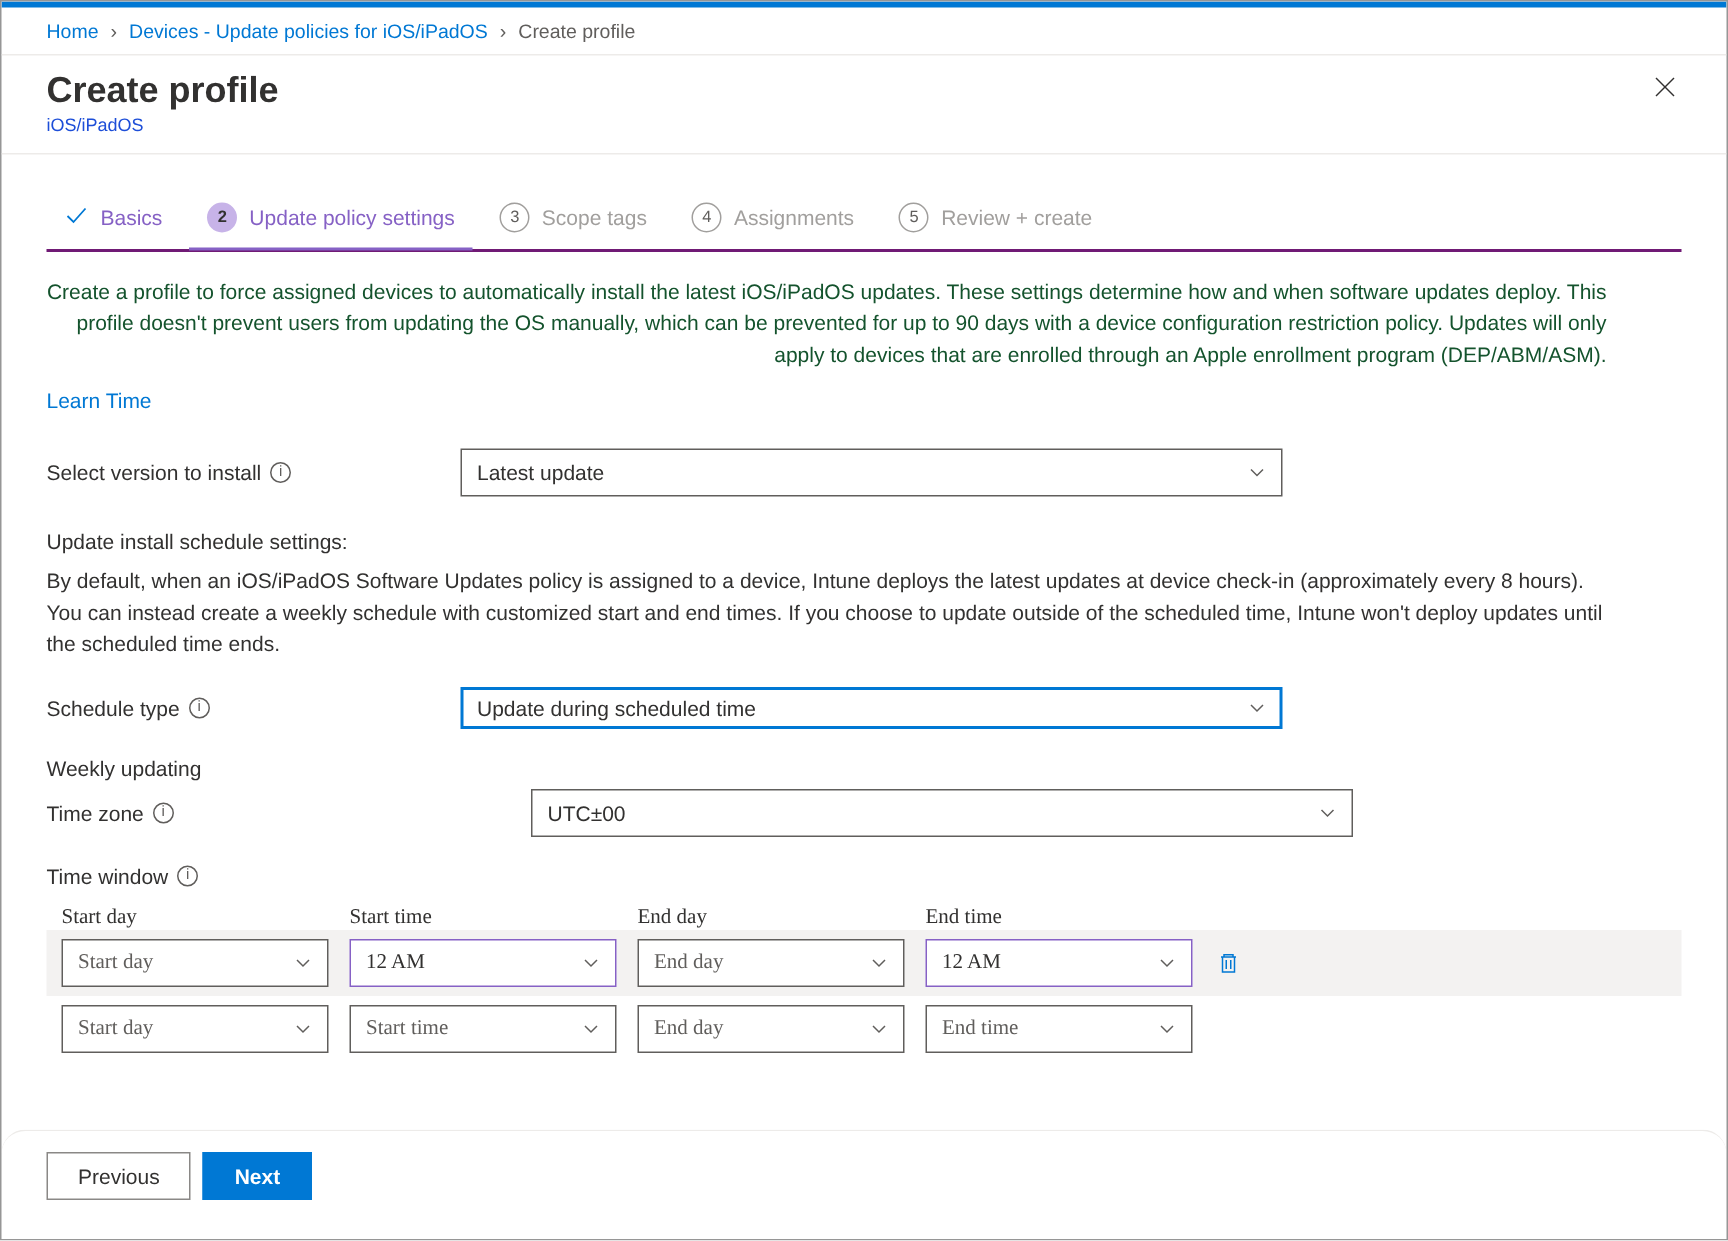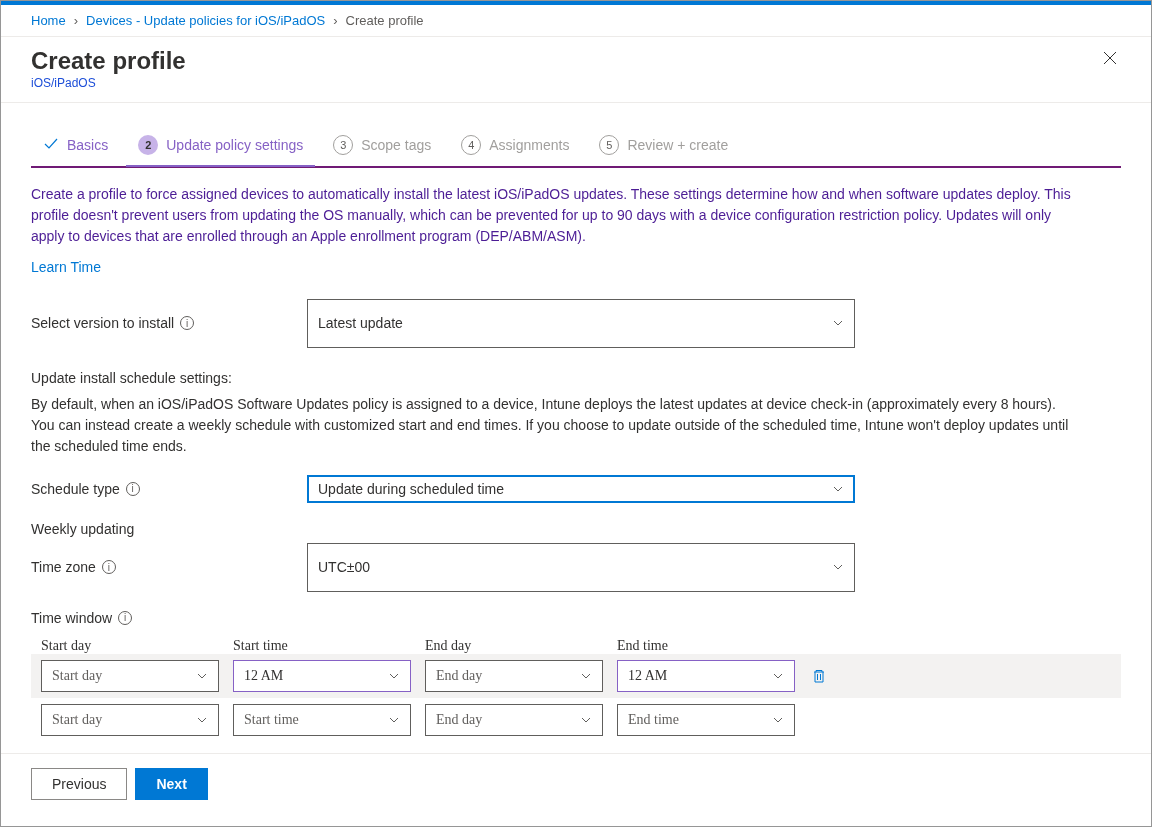--- a/index.html
+++ b/index.html
@@ -33,33 +33,33 @@
   .tab.completed { color:#8661c5; }
   .tab.active { color:#8661c5; border-bottom:2px solid #8661c5; margin-bottom:-1px; }
   .step-circle {
     display:inline-flex; align-items:center; justify-content:center;
     width:20px; height:20px; border-radius:50%; font-size:11px; margin-right:8px;
   }
   .step-circle.active-c { background:#c7b3e8; color:#323130; font-weight:600; }
   .step-circle.pending-c { background:#fff; border:1px solid #a19f9d; color:#605e5c; }
   .tab.pending { color:#a19f9d; }
   .content { padding:16px 30px 0 30px; }
-  .intro { max-width:1040px; line-height:1.5; color:#4c1d95; }
+  .intro { max-width:1040px; line-height:1.5; color:#14532d;text-align:right; }
   .learn-more { display:inline-block; margin-top:12px; color:#0078d4; text-decoration:none; }
   .field-row {
     display:flex; align-items:center; margin-top:16px;
   }
   .field-label { width:276px; display:flex; align-items:center; color:#323130; }
   .info-icon {
     display:inline-flex; align-items:center; justify-content:center;
     width:14px; height:14px; border:1px solid #605e5c; border-radius:50%;
     font-size:10px; color:#605e5c; margin-left:6px; font-style:normal;
   }
   .select-box {
-    width:548px; height:49px; border:1px solid #605e5c; background:#fff; display:flex; align-items:center;
+    width:548px; height:32px; border:1px solid #605e5c; background:#fff; display:flex; align-items:center;
     padding:0 10px; justify-content:space-between; color:#323130; cursor:pointer;
   }
   .select-box.focused { border:2px solid #0078d4; height:28px; padding:0 9px; }
   .chev-down { width:12px; height:12px; }
   .section-heading { margin-top:22px; color:#323130; }
   .para { margin-top:8px; line-height:1.5; max-width:1040px; }
   .tw-table { margin-top:12px;font-family:Liberation Serif, serif; }
   .tw-headers { display:flex; padding:0 10px; }
   .tw-headers div { font-weight:400; color:#323130; }
   .col { width:192px; }
@@ -71,21 +71,21 @@
     width:178px; height:32px; border:1px solid #605e5c; background:#fff;
     display:flex; align-items:center; justify-content:space-between; padding:0 10px; margin-right:14px;
     cursor:pointer;
   }
   .tw-cell.selected { border:1px solid #8661c5; }
   .tw-cell .ph { color:#605e5c; }
   .tw-cell .val { color:#323130; }
   .delete-icon { width:20px; cursor:pointer; color:#0078d4; display:flex; align-items:center; justify-content:center; }
   .footer {
     position:absolute; bottom:0; left:0; right:0; padding:14px 30px 26px 30px; border-top:1px solid #edebe9;
-    display:flex; gap:8px;
+    display:flex; gap:8px;border-radius:16px;
   }
   .btn {
     height:32px; padding:0 20px; border:1px solid #8a8886; background:#fff; color:#323130;
     cursor:pointer; font-size:14px;
   }
   .btn.primary { background:#0078d4; border-color:#0078d4; color:#fff; font-weight:600; }
   .check svg { width:16px; height:16px; }
   .tab-lbl { white-space:nowrap; }
 </style>
 </head>
@@ -175,21 +175,21 @@
         <svg class="chev-down" viewBox="0 0 12 12">
             <polyline points="2,4 6,8 10,4" fill="none" stroke="#605e5c" stroke-width="1"></polyline>
           </svg>
       </div>
     </div>
 
     
     <div class="section-heading" style="margin-top:18px;">Weekly updating</div>
 
     
-    <div class="field-row" style="margin-top:6px;">
+    <div class="field-row" style="margin-top:6px;gap:47px;">
       <div class="field-label">
         <span>Time zone</span>
         <span class="info-icon">i</span>
       </div>
       <div class="select-box">
         <span>UTC±00</span>
         <svg class="chev-down" viewBox="0 0 12 12">
             <polyline points="2,4 6,8 10,4" fill="none" stroke="#605e5c" stroke-width="1"></polyline>
           </svg>
       </div>

